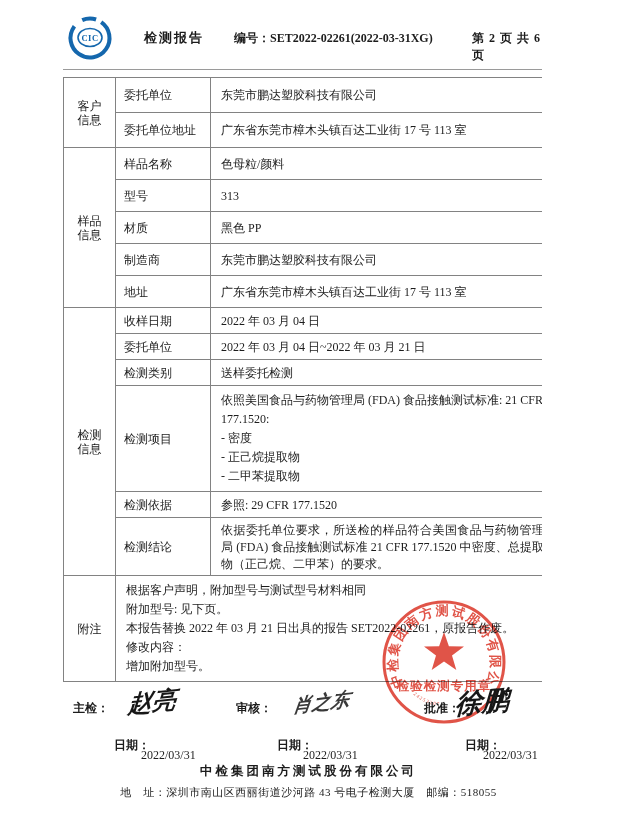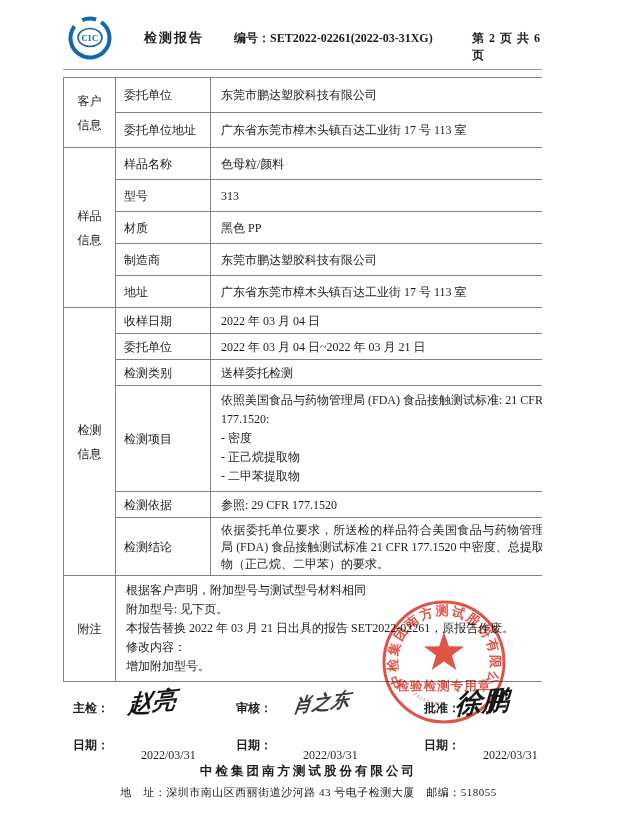--- a/index.html
+++ b/index.html
@@ -17,36 +17,36 @@
   .hdr-no{position:absolute;left:234px;top:30px;font-size:12px;font-weight:bold;}
   .hdr-page{position:absolute;left:472px;top:30px;font-size:12px;font-weight:bold;letter-spacing:1px;}
   .header-rule{position:absolute;left:63px;top:69px;width:490px;border-top:1px solid #9a9a9a;}
   
   .report-table{
     position:absolute;left:63px;top:77px;width:490px;
     border-collapse:collapse;table-layout:fixed;
     font-size:12px;line-height:18px;
   }
   .report-table td{border:1px solid #828282;vertical-align:middle;padding:2px 6px;}
-  td.cat{text-align:center;white-space:pre-line;padding:2px 2px;line-height:24px;}
+  td.cat{text-align:center;white-space:pre-line;padding:2px 2px;line-height:14px;}
   td.lbl{padding-left:8px;}
   td.val{padding-left:10px;padding-right:8px;}
   td.pre{white-space:pre-line;line-height:19px;padding-top:5px;padding-bottom:5px;}
   td.just{text-align:justify;line-height:17px;padding-top:4px;margin-left:32px;}
   tr.h35{height:35px;} tr.h32{height:32px;} tr.h26{height:26px;}
   tr.h92{height:92px;} tr.h50{height:50px;} tr.h98{height:98px;}
   
   .stamp{position:absolute;left:378px;top:596px;width:132px;height:132px;opacity:.87;mix-blend-mode:multiply;}
   
   .sig-label{position:absolute;font-size:12px;font-weight:bold;}
   .sig-name{position:absolute;font-style:italic;font-weight:bold;color:#171717;}
   .sig1{left:128px;top:686px;font-size:24px;transform:rotate(-6deg) skewX(-10deg);}
   .sig2{left:293px;top:690px;font-size:19px;transform:rotate(-7deg) skewX(-14deg);opacity:.85;}
   .sig3{left:455px;top:684px;font-size:27px;transform:rotate(-5deg) skewX(-8deg);}
-  .date-label{position:absolute;font-size:12px;font-weight:bold;top:737px;}
+  .date-label{position:absolute;font-size:12px;font-weight:bold;top:737px;margin-left:41px;}
   .date-value{position:absolute;font-size:12px;top:748px;}
   
   .footer{position:absolute;left:0;top:763px;width:617px;text-align:center;}
   .f-company{font-size:12.5px;font-weight:bold;letter-spacing:3px;margin-bottom:5px;}
   .f-line{font-size:11px;margin-bottom:4px;letter-spacing:.5px;}
   .f-link{color:#0000cc;text-decoration:underline;}
 </style>
 </head>
 <body>
 

